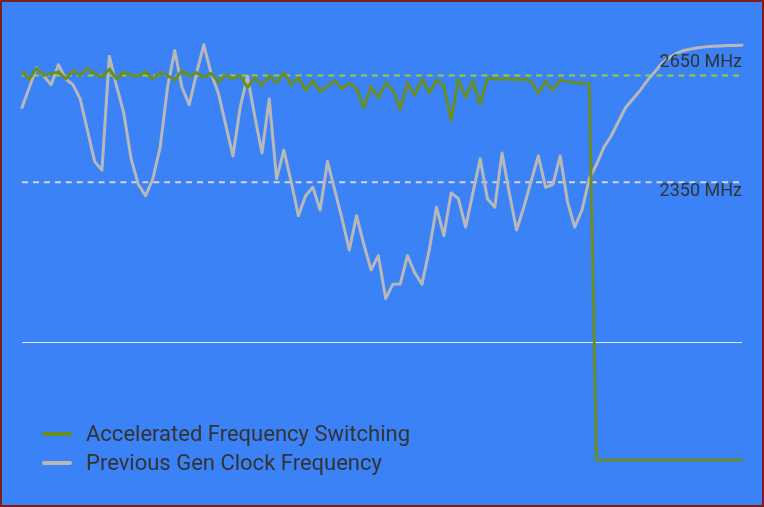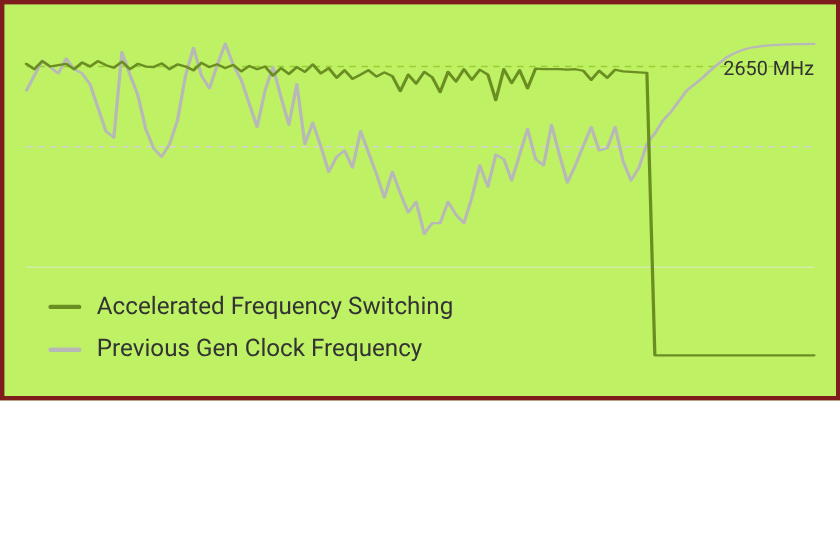--- a/index.html
+++ b/index.html
@@ -6,23 +6,23 @@
   body {
     font-family: -apple-system, BlinkMacSystemFont, "Segoe UI", Roboto, Helvetica, Arial, sans-serif;
     background: #fff;
     width: 764px;
     height: 507px;
     overflow: hidden;
   }
   .chart-frame {
     position: relative;
     width: 764px;
-    height: 364px;
-    border: 4px solid #7f1d1d;
-    background: #bef264;
+    height: 507px;
+    border: 2px solid #7f1d1d;
+    background: #3b82f6;
   }
   .plot-area {
     position: absolute;
     left: 20px;
     top: 20px;
     right: 20px;
     bottom: 20px;
   }
   svg.plot {
     position: absolute;
@@ -46,21 +46,21 @@
     font-size: 18px;
     color: #333;
     white-space: nowrap;
   }
   .legend {
     position: absolute;
     left: 40px;
     bottom: 30px;
     display: flex;
     flex-direction: column;
-    gap: 14px;
+    gap: 4px;
   }
   .legend-row {
     display: flex;
     align-items: center;
     gap: 14px;
     font-size: 22px;
     color: #333;
   }
   .legend-swatch {
     width: 30px;
@@ -76,20 +76,21 @@
 <div class="chart-frame">
   <div class="plot-area">
     <svg class="plot" viewBox="0 0 724 467" preserveAspectRatio="none">
       <line id="baseline" class="baseline" x1="0" x2="724" y1="323.30769230769226" y2="323.30769230769226"></line>
       <line id="ref-upper" class="ref-line ref-green" x1="0" x2="724" y1="53.884615384615415" y2="53.884615384615415"></line>
       <line id="ref-lower" class="ref-line ref-gray" x1="0" x2="724" y1="161.65384615384613" y2="161.65384615384613"></line>
       <path id="series-gray" class="series-gray" d="M0.0 86.2 L7.3 66.1 L14.6 46.0 L21.9 54.6 L29.3 63.2 L36.6 43.1 L43.9 57.5 L51.2 63.2 L58.5 77.6 L65.8 109.2 L73.1 140.8 L80.4 149.4 L87.8 34.5 L95.1 64.7 L102.4 92.0 L109.7 137.9 L117.0 163.8 L124.3 175.3 L131.6 158.1 L138.9 126.4 L146.3 66.1 L153.6 28.7 L160.9 66.1 L168.2 83.3 L175.5 51.7 L182.8 23.0 L190.1 51.7 L197.5 71.8 L204.8 103.5 L212.1 135.1 L219.4 86.2 L226.7 54.6 L234.0 94.8 L241.3 132.2 L248.6 77.6 L256.0 158.1 L263.3 129.3 L270.6 160.9 L277.9 195.4 L285.2 175.3 L292.5 166.7 L299.8 189.7 L307.2 140.8 L314.5 169.6 L321.8 198.3 L329.1 229.9 L336.4 195.4 L343.7 224.2 L351.0 250.0 L358.3 235.7 L365.7 278.8 L373.0 264.4 L380.3 264.4 L387.6 235.7 L394.9 252.9 L402.2 264.4 L409.5 229.9 L416.8 186.8 L424.2 215.5 L431.5 172.4 L438.8 178.2 L446.1 206.9 L453.4 172.4 L460.7 137.9 L468.0 178.2 L475.4 186.8 L482.7 132.2 L490.0 172.4 L497.3 209.8 L504.6 186.8 L511.9 160.9 L519.2 135.1 L526.5 166.7 L533.9 163.8 L541.2 135.1 L548.5 181.1 L555.8 206.9 L563.1 189.7 L570.4 158.1 L577.7 143.7 L585.1 126.4 L592.4 115.0 L599.7 100.6 L607.0 86.2 L614.3 77.6 L621.6 69.0 L628.9 58.9 L636.2 50.3 L643.6 41.7 L650.9 35.9 L658.2 31.6 L665.5 28.7 L672.8 27.3 L680.1 25.9 L687.4 25.1 L694.7 24.4 L702.1 24.1 L709.4 23.7 L716.7 23.7 L724.0 23.4 "></path>
       <path id="series-green" class="series-green" d="M0.0 50.3 L7.3 57.5 L14.6 46.7 L21.9 53.9 L29.3 52.1 L36.6 50.3 L43.9 57.5 L51.2 48.5 L58.5 53.9 L65.8 46.7 L73.1 52.1 L80.4 55.7 L87.8 47.4 L95.1 57.5 L102.4 50.3 L109.7 53.9 L117.0 54.6 L124.3 49.6 L131.6 57.5 L138.9 51.0 L146.3 53.9 L153.6 58.9 L160.9 48.9 L168.2 54.6 L175.5 51.0 L182.8 56.0 L190.1 51.7 L197.5 60.4 L204.8 53.2 L212.1 57.5 L219.4 53.9 L226.7 66.1 L234.0 56.0 L241.3 63.9 L248.6 54.6 L256.0 61.1 L263.3 51.0 L270.6 63.2 L277.9 56.0 L285.2 69.0 L292.5 58.9 L299.8 70.4 L307.2 64.7 L314.5 58.9 L321.8 67.5 L329.1 61.8 L336.4 66.8 L343.7 86.9 L351.0 64.7 L358.3 76.9 L365.7 61.1 L373.0 68.3 L380.3 88.4 L387.6 61.1 L394.9 74.0 L402.2 57.5 L409.5 71.8 L416.8 58.2 L424.2 64.7 L431.5 99.1 L438.8 57.5 L446.1 76.2 L453.4 58.9 L460.7 83.3 L468.0 56.8 L475.4 57.5 L482.7 57.5 L490.0 57.5 L497.3 58.2 L504.6 57.5 L511.9 59.6 L519.2 71.8 L526.5 59.6 L533.9 69.0 L541.2 58.2 L548.5 60.4 L555.8 61.1 L563.1 61.8 L570.4 62.5 L577.7 441.9 L585.1 441.9 L592.4 441.9 L599.7 441.9 L607.0 441.9 L614.3 441.9 L621.6 441.9 L628.9 441.9 L636.2 441.9 L643.6 441.9 L650.9 441.9 L658.2 441.9 L665.5 441.9 L672.8 441.9 L680.1 441.9 L687.4 441.9 L694.7 441.9 L702.1 441.9 L709.4 441.9 L716.7 441.9 L724.0 441.9 "></path>
     </svg>
     <div id="lbl-upper" class="ref-label" style="right: 0px; top: 27.6538px;">2650 MHz</div>
+    <div id="lbl-lower" class="ref-label" style="right: 0px; top: 156.962px;">2350 MHz</div>
   </div>
 
   <div class="legend">
     <div class="legend-row">
       <span class="legend-swatch sw-green"></span>
       <span>Accelerated Frequency Switching</span>
     </div>
     <div class="legend-row">
       <span class="legend-swatch sw-gray"></span>
       <span>Previous Gen Clock Frequency</span>

